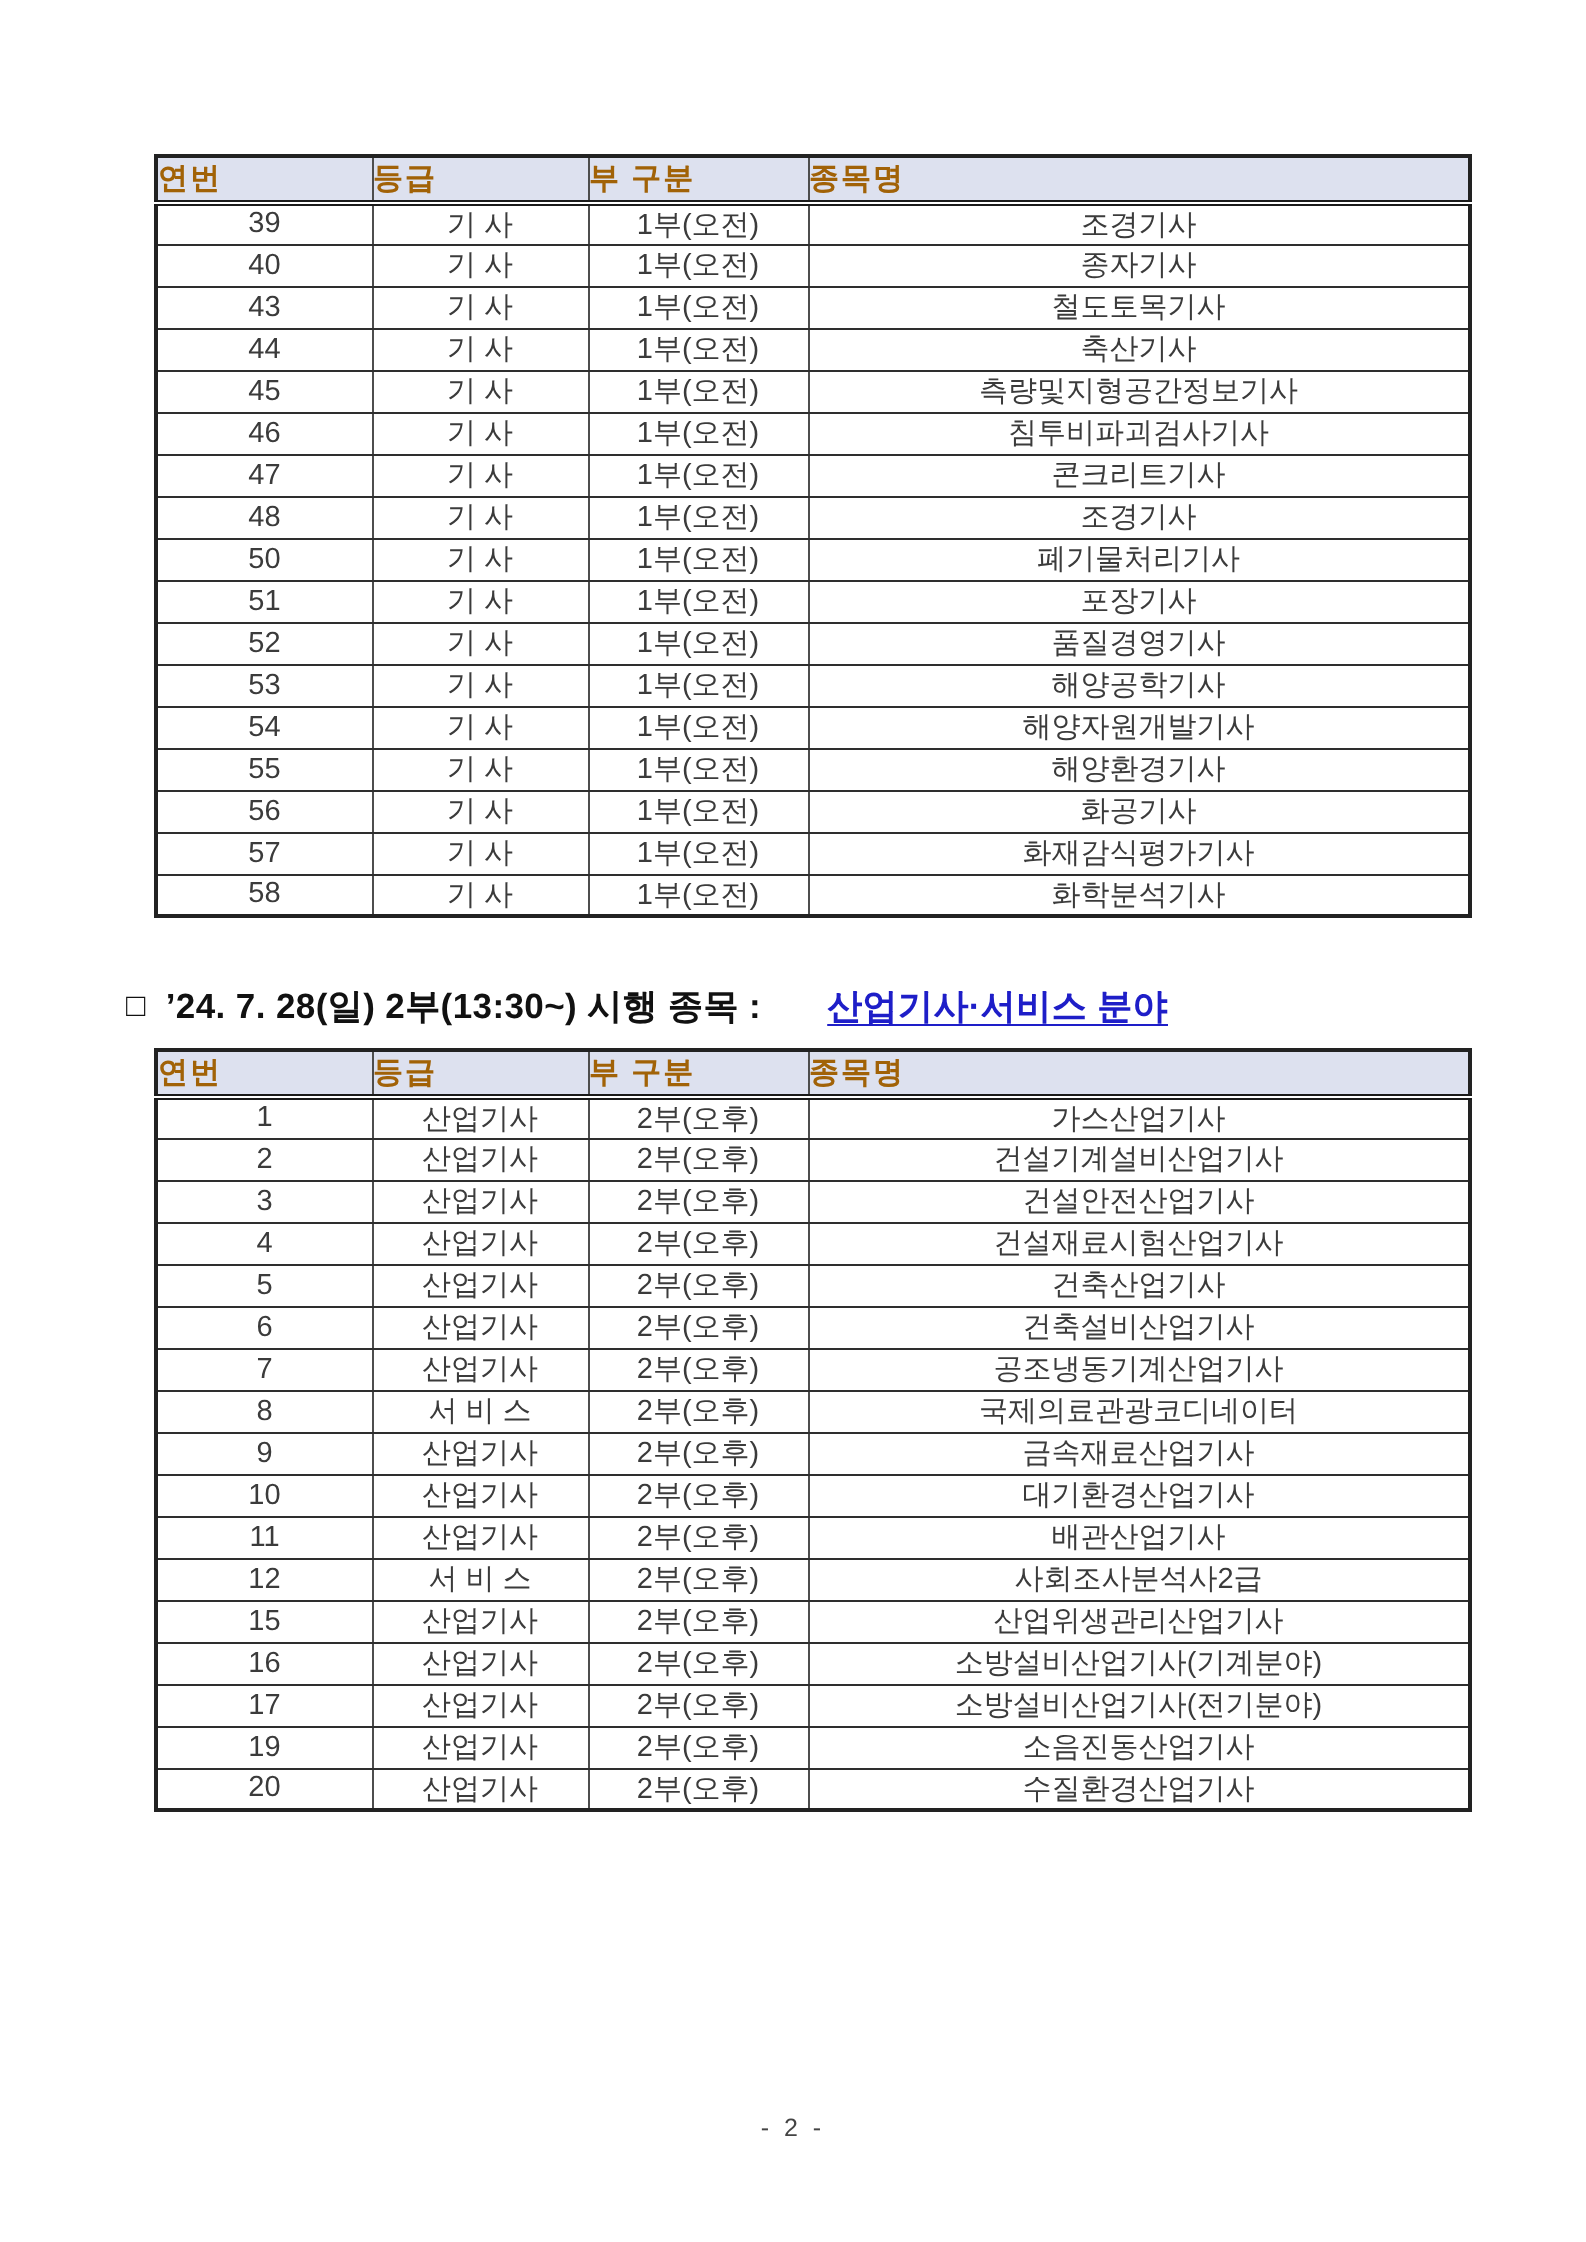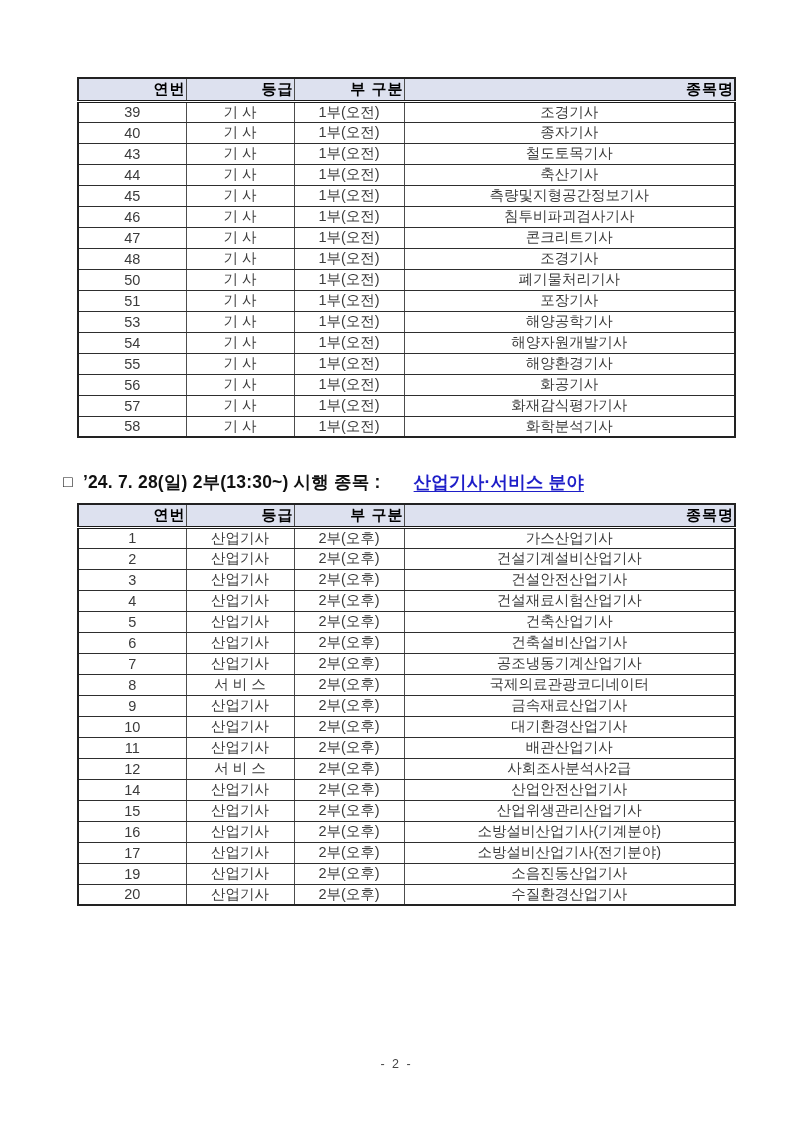--- a/index.html
+++ b/index.html
@@ -29,25 +29,25 @@
     margin-left: 14px;
     border: 2px solid #222222;
   }
   table.sched col.c0 { width: 108px; }
   table.sched col.c1 { width: 108px; }
   table.sched col.c2 { width: 110px; }
   table.sched col.c3 { width: 331px; }
 
   table.sched th {
     background: var(--header-bg, #dde1ef);
-    color: #000000;
+    color: #a16207;
     font-weight: bold;
     font-size: 15px;
     height: 23px;
-    text-align: right;
+    text-align: left;
     vertical-align: middle;
     border-left: 1.5px solid #4d4d4d;
     border-bottom: 3px double #1a1a1a;
     letter-spacing: 1px;
   }
   table.sched th:first-child { border-left: none; }
 
   table.sched td {
     color: #3b3b3b;
     font-size: 14.5px;
@@ -174,20 +174,26 @@
             <td>1부(오전)</td>
             <td>폐기물처리기사</td>
           </tr>
           <tr>
             <td>51</td>
             <td>기 사</td>
             <td>1부(오전)</td>
             <td>포장기사</td>
           </tr>
           <tr>
+            <td>52</td>
+            <td>기 사</td>
+            <td>1부(오전)</td>
+            <td>품질경영기사</td>
+          </tr>
+          <tr>
             <td>53</td>
             <td>기 사</td>
             <td>1부(오전)</td>
             <td>해양공학기사</td>
           </tr>
           <tr>
             <td>54</td>
             <td>기 사</td>
             <td>1부(오전)</td>
             <td>해양자원개발기사</td>
@@ -305,26 +311,20 @@
             <td>2부(오후)</td>
             <td>배관산업기사</td>
           </tr>
           <tr>
             <td>12</td>
             <td>서 비 스</td>
             <td>2부(오후)</td>
             <td>사회조사분석사2급</td>
           </tr>
           <tr>
-            <td>14</td>
-            <td>산업기사</td>
-            <td>2부(오후)</td>
-            <td>산업안전산업기사</td>
-          </tr>
-          <tr>
             <td>15</td>
             <td>산업기사</td>
             <td>2부(오후)</td>
             <td>산업위생관리산업기사</td>
           </tr>
           <tr>
             <td>16</td>
             <td>산업기사</td>
             <td>2부(오후)</td>
             <td>소방설비산업기사(기계분야)</td>

